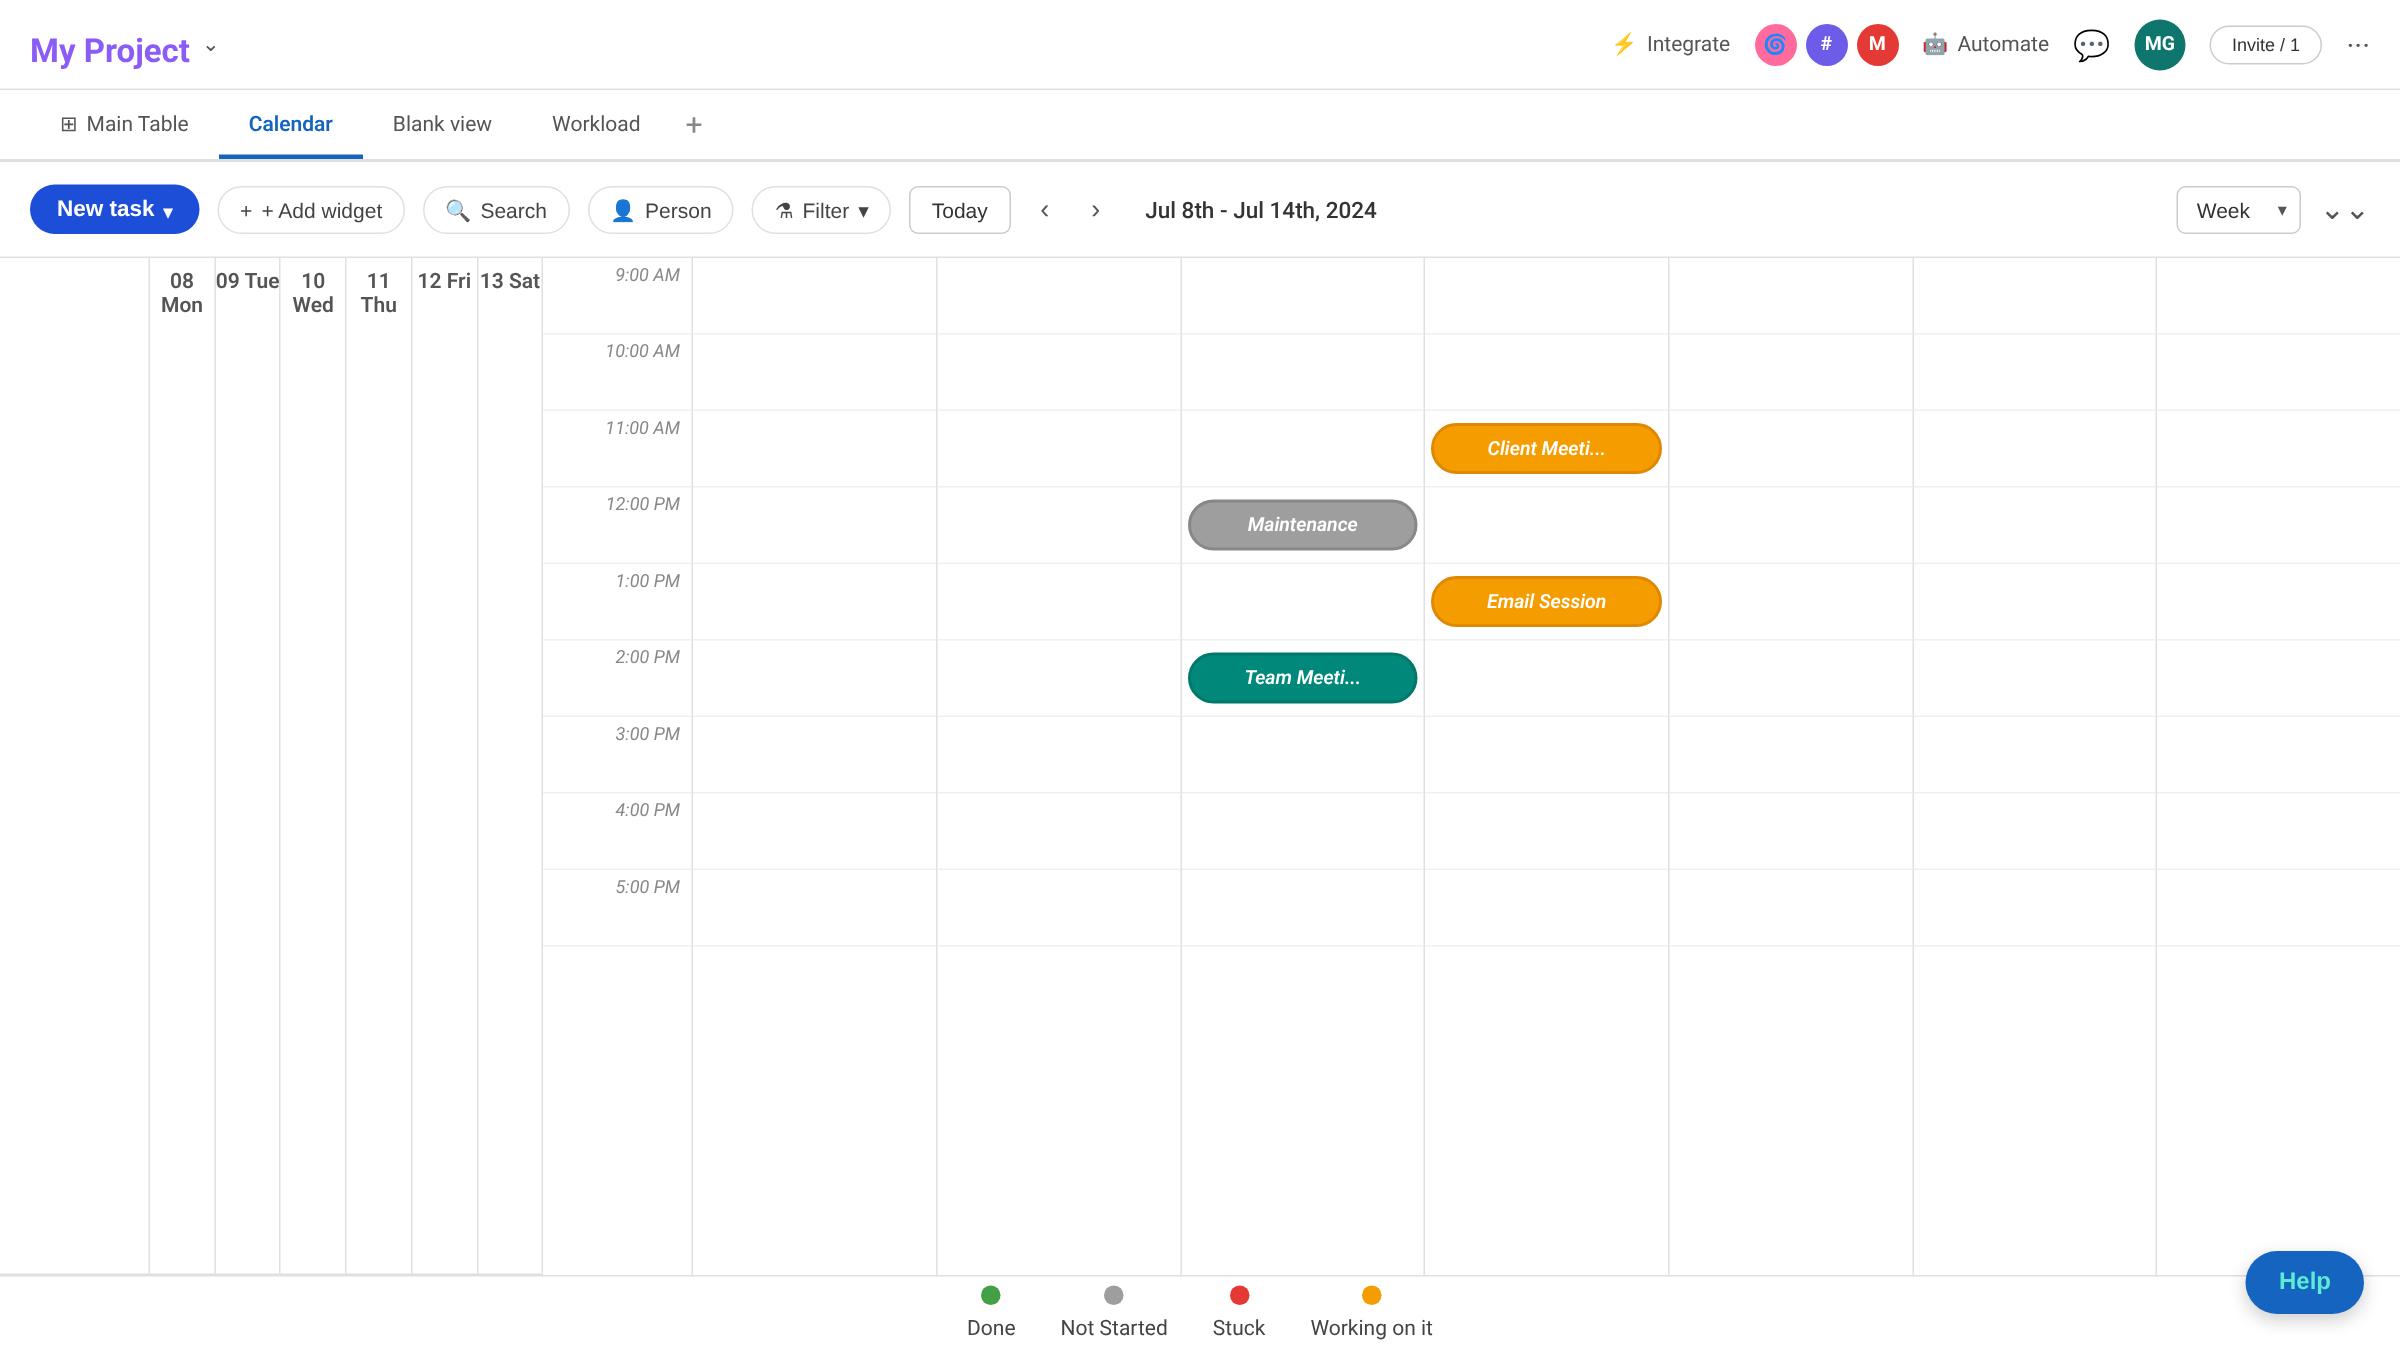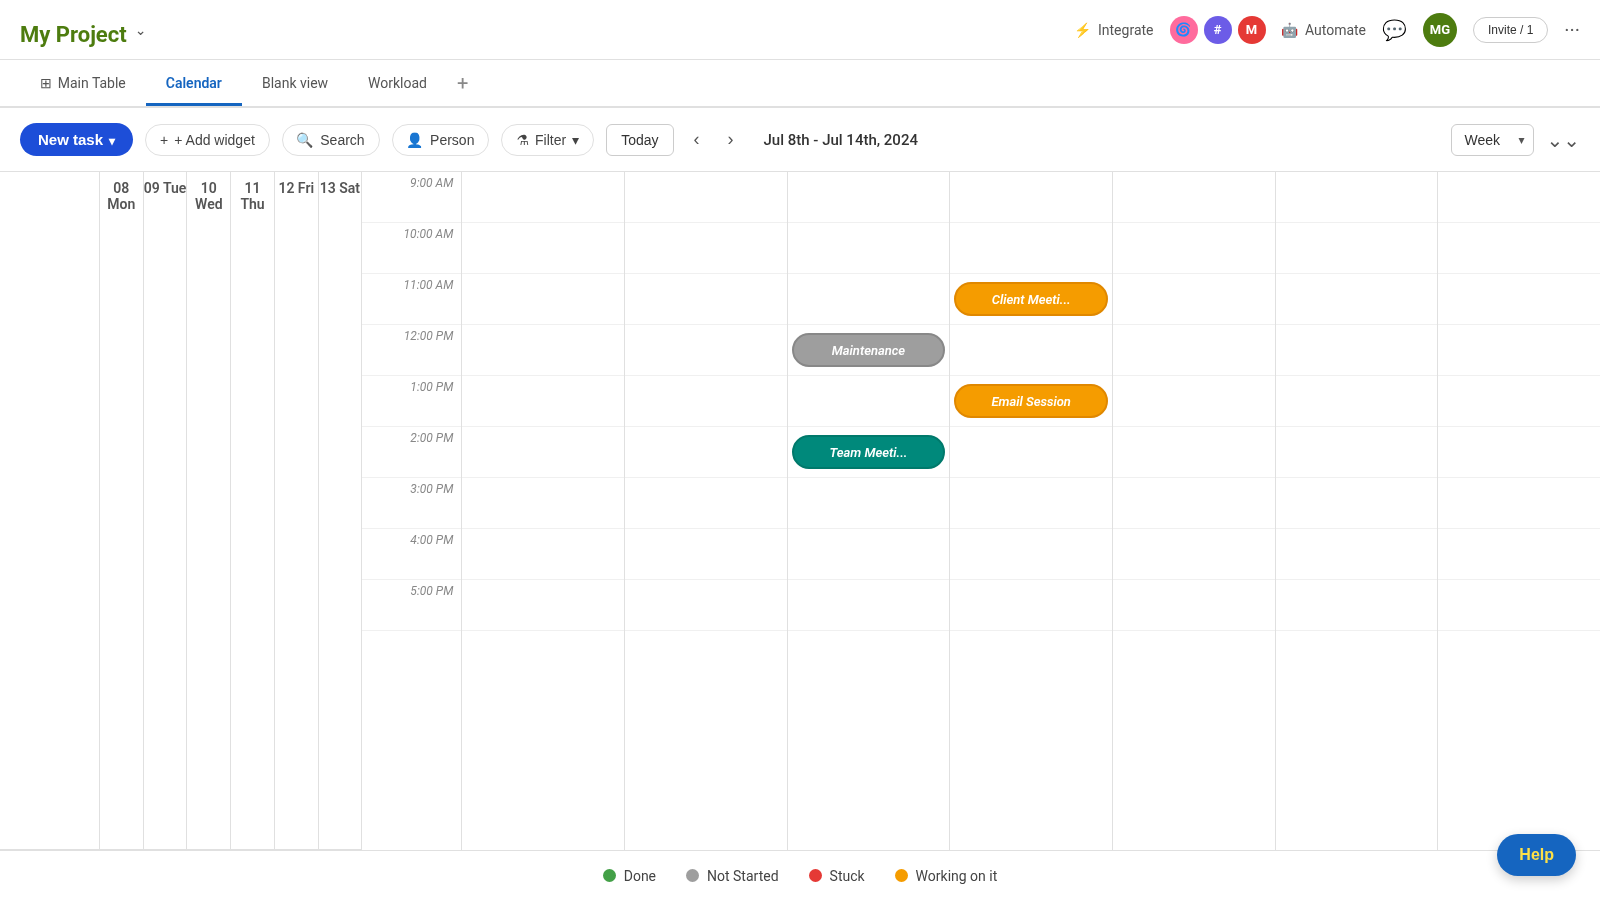--- a/index.html
+++ b/index.html
@@ -1,32 +1,32 @@
 <!DOCTYPE html>
 <html><head>
   <meta charset="utf-8">
   <style>
     * { box-sizing: border-box; margin: 0; padding: 0; }
     body { font-family: -apple-system, BlinkMacSystemFont, 'Segoe UI', Roboto, sans-serif; background: #fff; color: #333; overflow: hidden; width: 1600px; height: 900px; }
 
     
     .header { display: flex; align-items: center; justify-content: space-between; padding: 0 20px; height: 60px; border-bottom: 1px solid #e0e0e0; }
     .header-left { display: flex; align-items: center; gap: 8px; }
-    .project-title { font-size: 22px; font-weight: 700; color: #4d7c0f; margin-top: 10px; }
+    .project-title { font-size: 22px; font-weight: 700; color: #8b5cf6; margin-top: 10px; }
     .chevron-icon { font-size: 14px; color: #555; cursor: pointer; }
     .header-right { display: flex; align-items: center; gap: 16px; }
     .integrate-btn { display: flex; align-items: center; gap: 6px; font-size: 14px; color: #555; cursor: pointer; }
     .integration-icons { display: flex; gap: 6px; align-items: center; }
     .int-circle { width: 28px; height: 28px; border-radius: 50%; display: flex; align-items: center; justify-content: center; font-size: 13px; font-weight: 700; }
     .int-pink { background: #ff6b9d; color: white; }
     .int-purple { background: #6c5ce7; color: white; }
     .int-red { background: #e53935; color: white; }
     .automate-btn { display: flex; align-items: center; gap: 6px; font-size: 14px; color: #555; cursor: pointer; }
     .comment-icon { font-size: 20px; color: #555; cursor: pointer; }
-    .avatar { width: 34px; height: 34px; border-radius: 50%; background: #4d7c0f; color: white; display: flex; align-items: center; justify-content: center; font-size: 13px; font-weight: 700; }
+    .avatar { width: 34px; height: 34px; border-radius: 50%; background: #0f766e; color: white; display: flex; align-items: center; justify-content: center; font-size: 13px; font-weight: 700; }
     .invite-btn { border: 1.5px solid #ccc; border-radius: 20px; padding: 5px 14px; font-size: 12px; color: #333; cursor: pointer; background: white; }
     .more-icon { font-size: 20px; color: #555; cursor: pointer; }
 
     
     .tabs { display: flex; align-items: center; padding: 0 20px; height: 48px; border-bottom: 2px solid #e0e0e0; gap: 0; }
     .tab { padding: 12px 20px; font-size: 14px; color: #555; cursor: pointer; border-bottom: 3px solid transparent; margin-bottom: -2px; display: flex; align-items: center; gap: 6px; }
     .tab.active { color: #1565c0; border-bottom: 3px solid #1565c0; font-weight: 600; }
     .tab-add { padding: 12px 10px; font-size: 20px; color: #888; cursor: pointer; }
 
     
@@ -53,29 +53,29 @@
     .time-slot { height: 51px; display: flex; align-items: flex-start; justify-content: flex-end; padding-right: 8px; padding-top: 4px; font-size: 12px; color: #888; border-bottom: 1px solid #f0f0f0; }
     .day-col { flex: 1; border-right: 1px solid #e0e0e0; position: relative; }
     .day-cell { height: 51px; border-bottom: 1px solid #f0f0f0; position: relative; }
     .event { position: absolute; left: 4px; right: 4px; border-radius: 20px; display: flex; align-items: center; justify-content: center; font-size: 13px; font-weight: 600; color: white; cursor: pointer; z-index: 2; }
     .event-orange { background: #f59c00; border: 2px solid #e08800; }
     .event-gray { background: #9e9e9e; border: 2px solid #888; }
     .event-green { background: #00897b; border: 2px solid #00796b; }
 
     
     .legend { display: flex; align-items: center; justify-content: center; gap: 30px; height: 50px; border-top: 1px solid #e0e0e0; background: #fff; }
-    .legend-item { display: flex; align-items: center; gap: 8px; font-size: 14px; color: #444; }
+    .legend-item { display: flex; align-items: center; gap: 8px; font-size: 14px; color: #444; flex-direction: column; }
     .legend-dot { width: 13px; height: 13px; border-radius: 50%; }
     .legend-green { background: #43a047; }
     .legend-gray { background: #9e9e9e; }
     .legend-red { background: #e53935; }
     .legend-orange { background: #f59c00; }
 
     
-    .help-btn { position: fixed; bottom: 24px; right: 24px; background: #1565c0; color: #fde047; border: none; border-radius: 24px; padding: 12px 22px; font-size: 16px; font-weight: 600; cursor: pointer; box-shadow: 0 4px 12px rgba(0,0,0,0.2); }
+    .help-btn { position: fixed; bottom: 24px; right: 24px; background: #1565c0; color: #5eead4; border: none; border-radius: 24px; padding: 12px 22px; font-size: 16px; font-weight: 600; cursor: pointer; box-shadow: 0 4px 12px rgba(0,0,0,0.2); }
 
     
     .calendar-body::-webkit-scrollbar { width: 6px; }
     .calendar-body::-webkit-scrollbar-thumb { background: #ddd; border-radius: 3px; }
   </style>
 </head>
 <body>
 
 <div class="header">
   <div class="header-left">

